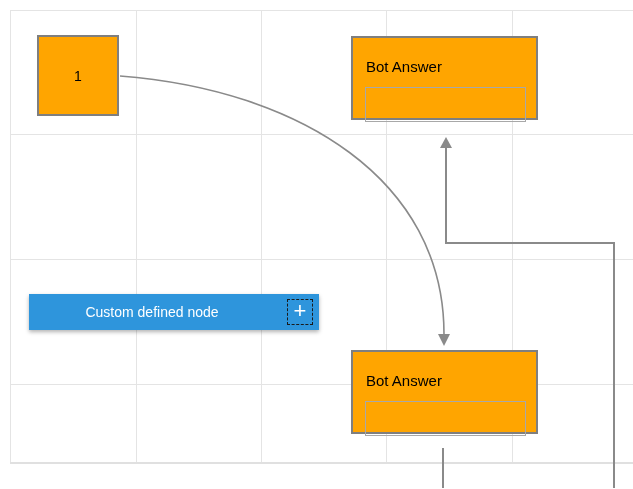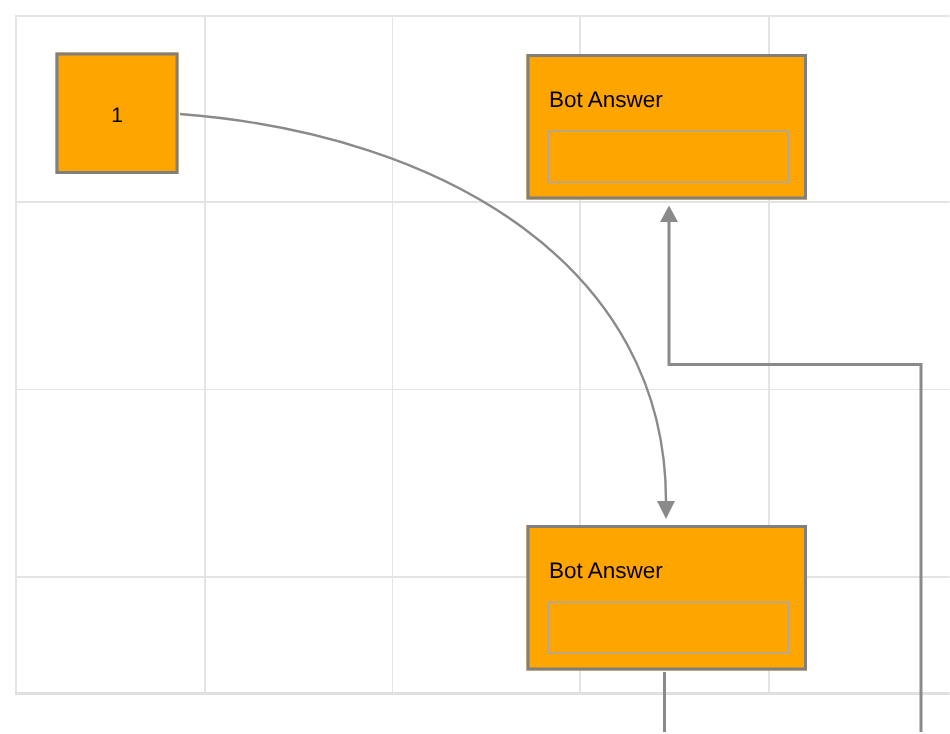--- a/index.html
+++ b/index.html
@@ -20,21 +20,21 @@
   .node{
     position:absolute;box-sizing:border-box;z-index:2;
     background:var(--node-orange,#ffa500);
     border:2px solid var(--node-border,#7f7f7f);
   }
   .node-square{
     left:37px;top:35px;width:82px;height:81px;
     display:flex;align-items:center;justify-content:center;
     font-size:14px;color:#000;
   }
-  .node-bot{left:351px;width:187px;height:97px;}
+  .node-bot{left:351px;width:187px;height:84px;}
   .node-bot.pos-top{top:36px;}
   .node-bot.pos-bottom{top:350px;}
   .bot-title{position:absolute;left:13px;top:20px;font-size:15px;color:#000;white-space:nowrap;}
   .bot-field{
     position:absolute;left:12px;top:49px;width:161px;height:35px;
     box-sizing:border-box;border:1px solid var(--inner-box-border,#a8a8a8);
     background:transparent;
   }
 
   .custom-btn{
@@ -95,14 +95,20 @@
   <div class="node node-bot pos-top">
     <div class="bot-title">Bot Answer</div>
     <div class="bot-field"></div>
   </div>
 
   <div class="node node-bot pos-bottom">
     <div class="bot-title">Bot Answer</div>
     <div class="bot-field"></div>
   </div>
 
+  <div class="custom-btn">
+    <span class="custom-label">Custom defined node</span>
+    <span class="port">
+      <span class="plus">+</span>
+    </span>
+  </div>
 
 </div>
 
 </body></html>

